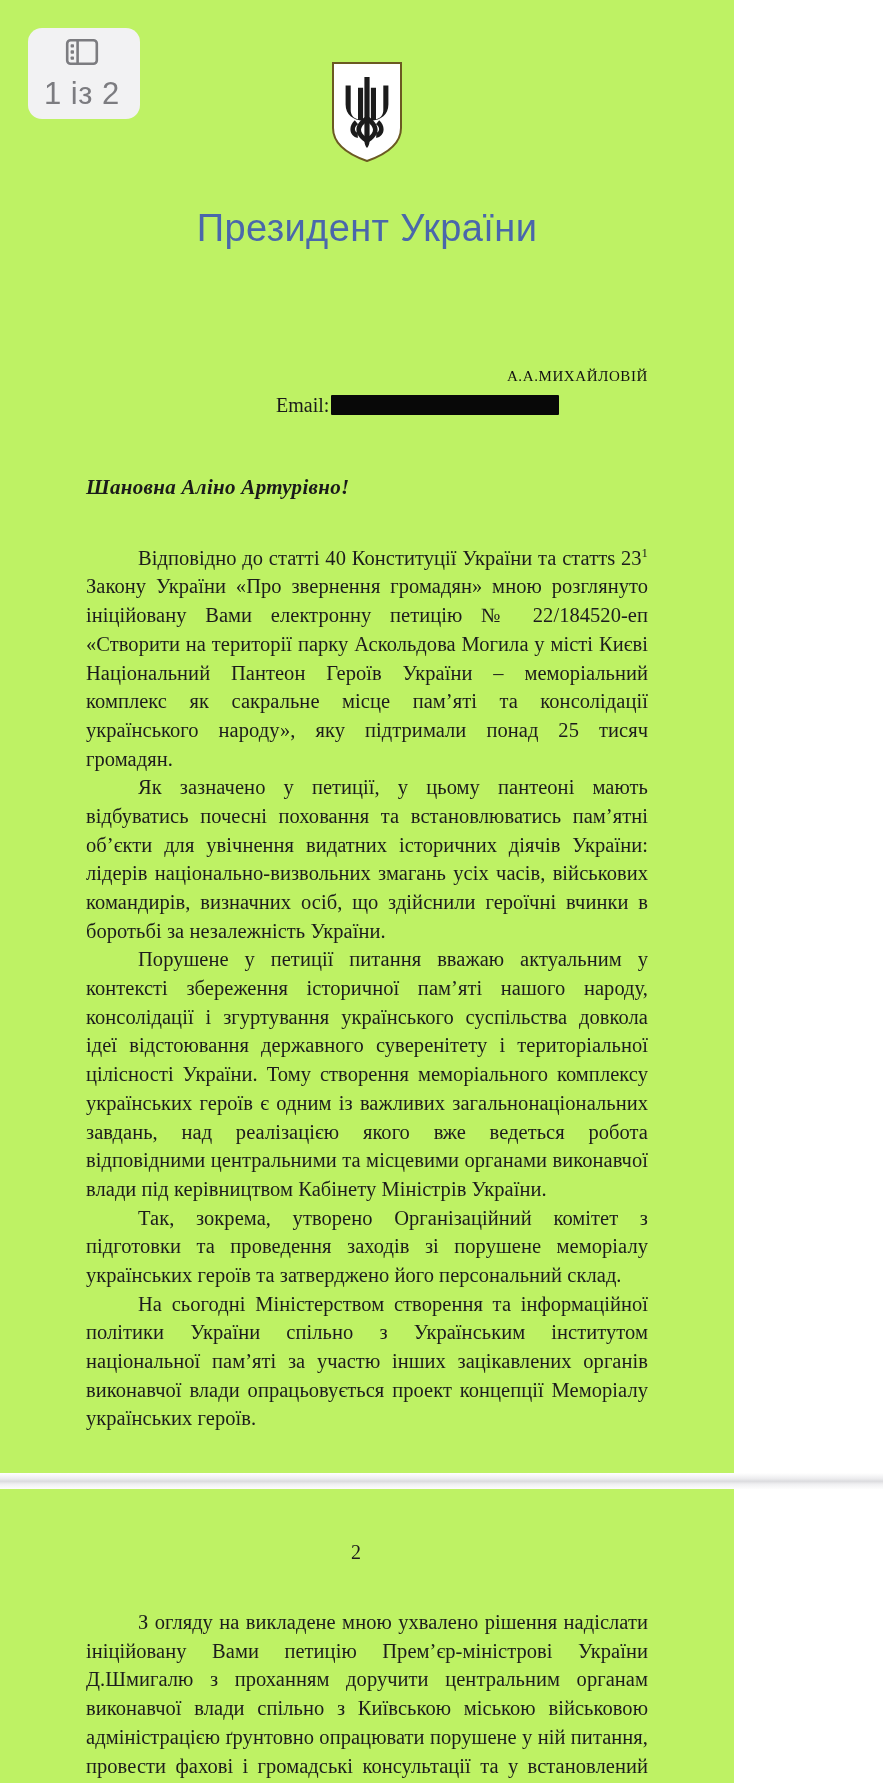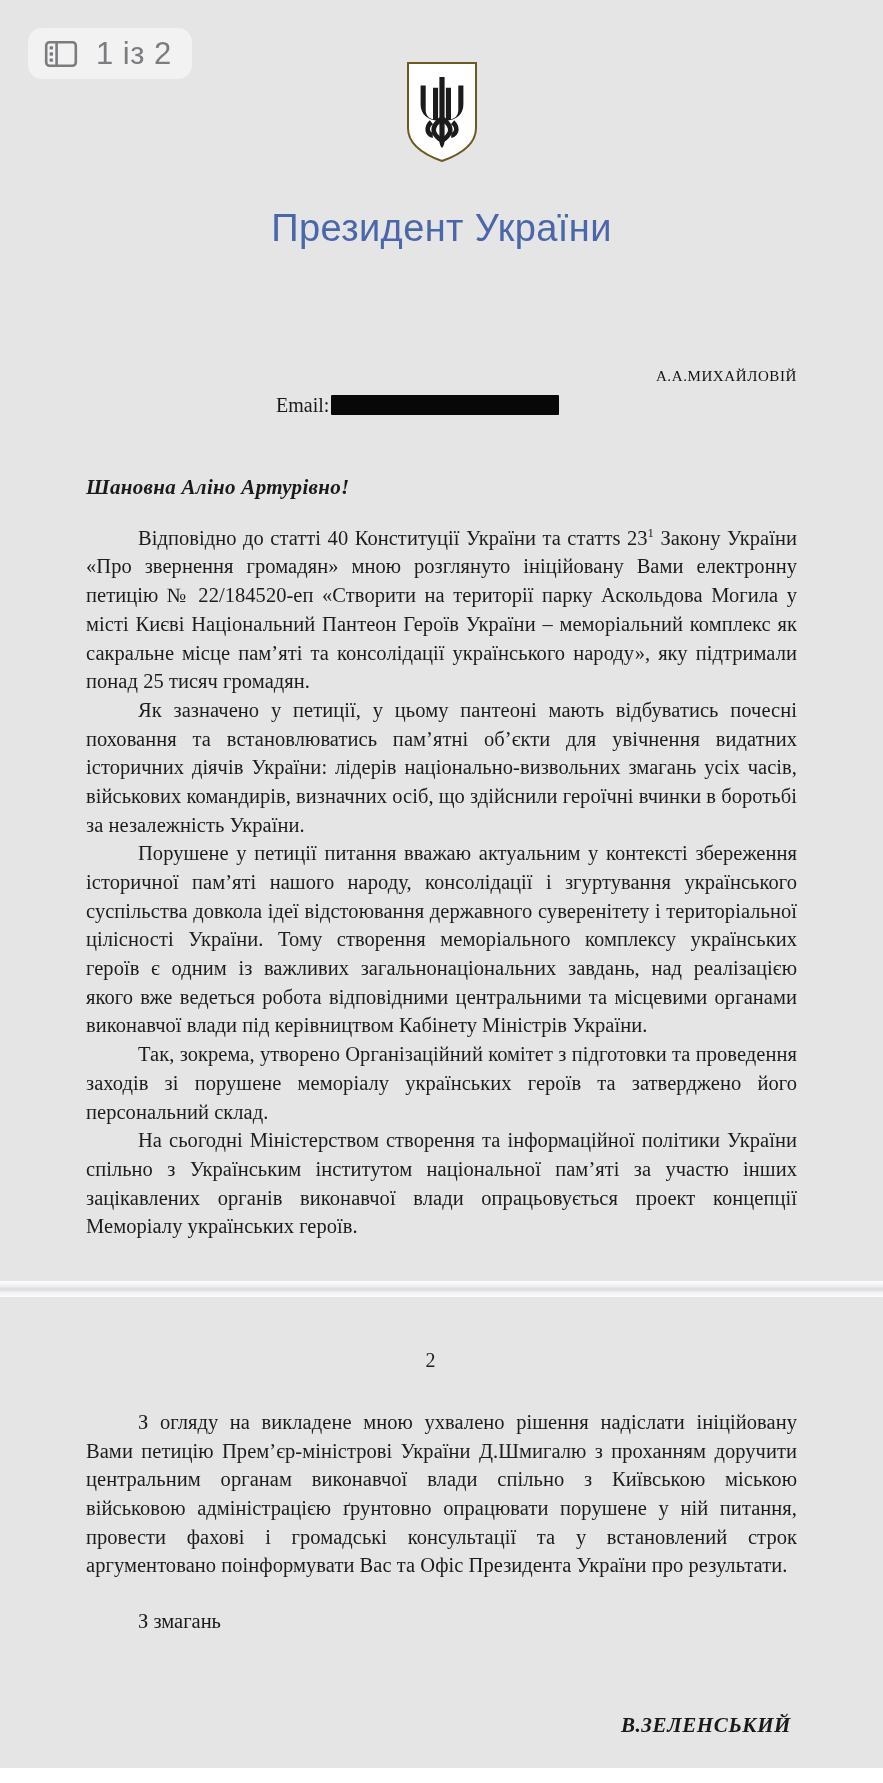--- a/index.html
+++ b/index.html
@@ -23,47 +23,48 @@
     overflow: hidden;
   }
 
   
   .page-badge {
     position: absolute;
     top: 28px;
     left: 28px;
     display: flex;
     align-items: center;
-    gap: 18px;
+    gap: 12px;
     padding: 10px 20px 10px 16px;
     background: #f2f2f3;
     border-radius: 14px;
     z-index: 50;
     font-family: "Liberation Sans", sans-serif;
+    flex-direction: column;
   }
   .page-badge .badge-label {
     font-size: 31px;
     font-weight: 400;
     color: #7c7c80;
     letter-spacing: 0.5px;
     line-height: 1;
     white-space: nowrap;
   }
   .thumbs-icon {
     width: 34px;
     height: 28px;
     flex: 0 0 auto;
     display: block;
   }
 
   
   .page {
     position: relative;
-    background: #e5e5e5;
-    width: 883px;
+    background: #bef264;
+    width: 734px;
     box-sizing: border-box;
   }
   .page-one {
     padding: 46px 86px 40px 86px;
     min-height: 1098px;
   }
   .page-two {
     padding: 52px 86px 30px 86px;
     min-height: 470px;
   }
@@ -137,21 +138,21 @@
     text-align: left;
     font-size: 21px;
     font-style: italic;
     font-weight: 700;
     letter-spacing: 0.3px;
     padding-right: 26px;
   }
 
   
   .body-copy {
-    margin-top: 24px;
+    margin-top: 44px;
   }
   .body-copy p {
     margin: 0;
     text-align: justify;
     text-indent: 52px;
     font-size: 20.5px;
     line-height: 1.40;
     letter-spacing: 0.05px;
     color: #1c1c1c;
     hyphens: none;

